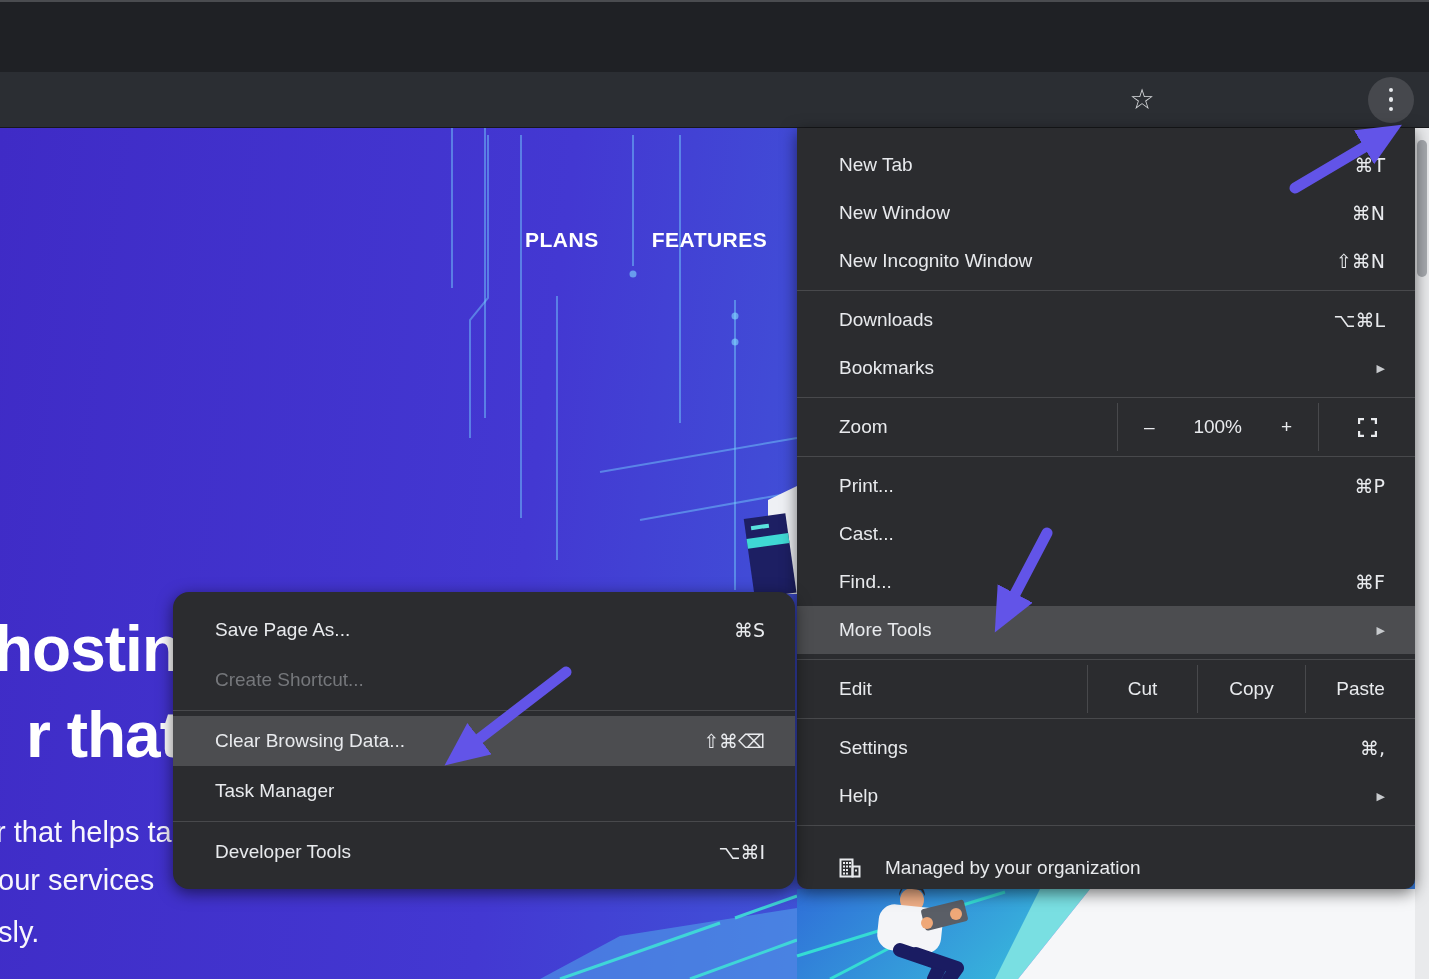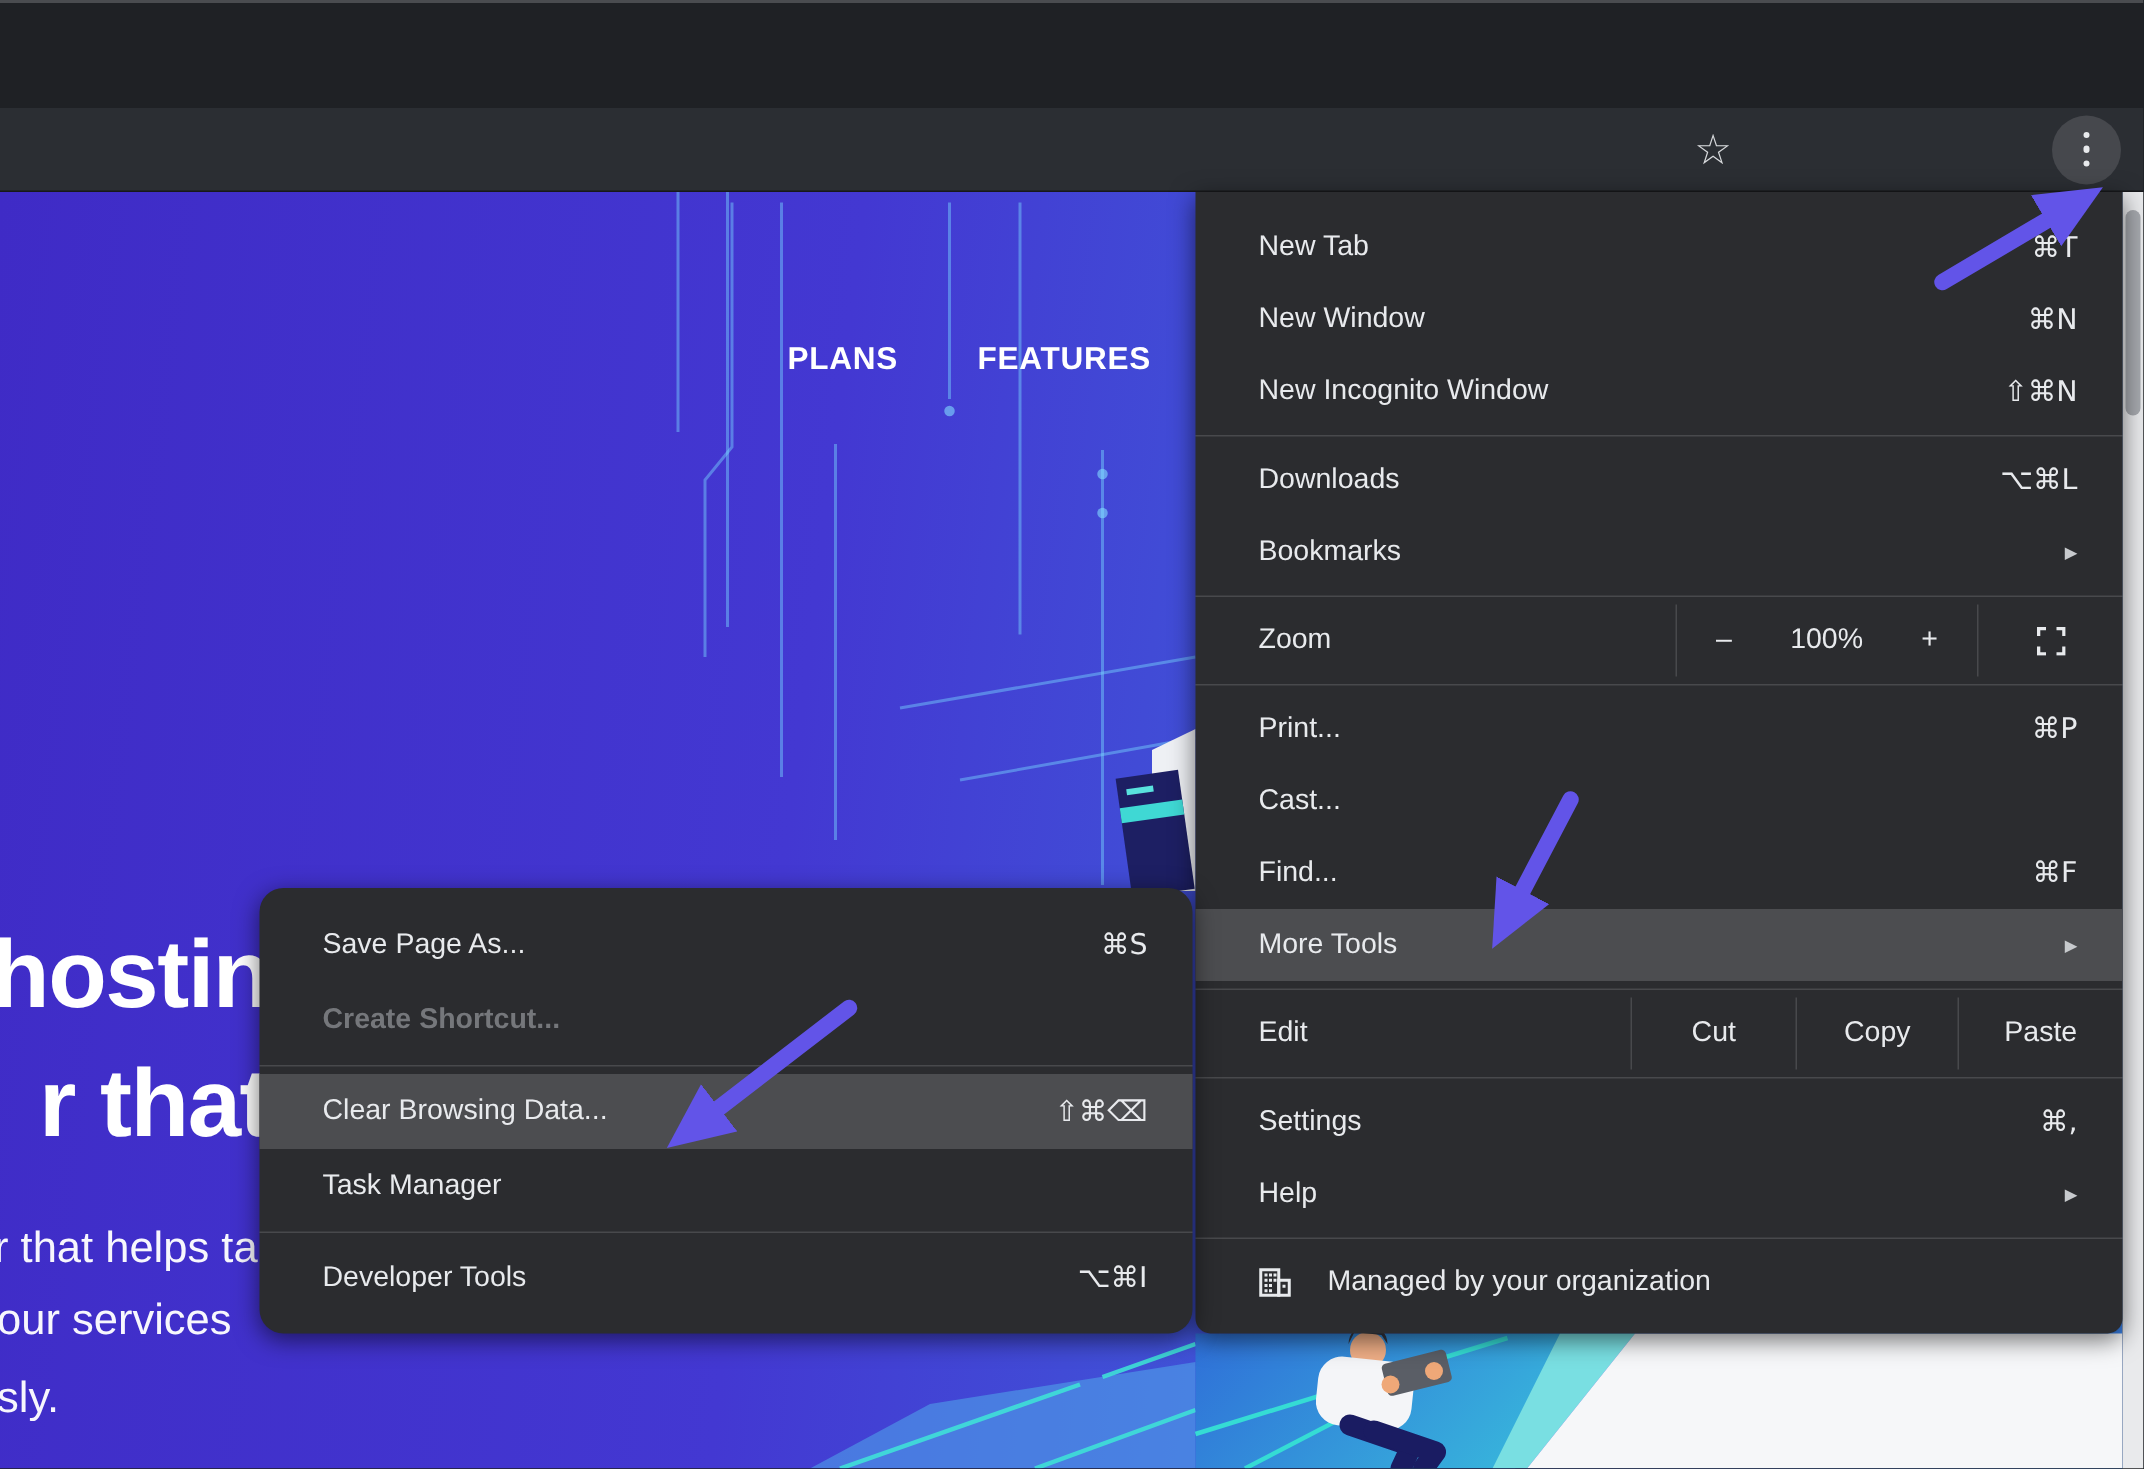--- a/index.html
+++ b/index.html
@@ -42,35 +42,35 @@
   
   .menu { position:absolute; background:#2b2c2f; color:#e8eaed; font-size:19px;
           box-shadow:0 4px 16px rgba(0,0,0,.55); }
   .main-menu { left:797px; top:128px; width:618px; padding:13px 0 10px; border-radius:0 0 10px 10px; }
   .sub-menu  { left:173px; top:592px; width:622px; padding:13px 0 12px; border-radius:16px; }
   .mrow { height:48px; display:flex; align-items:center; padding:0 30px 0 42px; cursor:pointer; }
   .sub-menu .mrow { height:50px; }
   .mrow.hl { background:#4c4d50; }
   .mrow .lbl { flex:1; }
   .mrow .sc { font-family:"DejaVu Sans",sans-serif; font-size:19px; color:#e8eaed; }
-  .mrow.disabled .lbl { color:#75777b;font-weight:bold; }
+  .mrow.disabled .lbl { color:#75777b; }
   .chev { font-size:11px; color:#c7cacd; font-family:"DejaVu Sans",sans-serif; }
   .msep { height:1px; background:rgba(255,255,255,.14); margin:5px 0; }
 
   
   .crow { height:48px; display:flex; align-items:stretch; cursor:default;justify-content:center; }
   .crow .lbl { flex:1; display:flex; align-items:center; padding-left:42px; }
   .vcell { border-left:1px solid rgba(255,255,255,.14); display:flex; align-items:center; justify-content:center; }
   .zoom-ctrl { width:201px; justify-content:space-between; padding:0 26px; }
   .zoom-ctrl span { cursor:pointer; }
   .fs-cell { width:97px; cursor:pointer; }
   .edit-cell { width:110px; cursor:pointer; }
   .edit-cell.c2 { width:108px; }
 
-  .managed-row { height:48px; display:flex; align-items:center; gap:24px; padding-left:42px; cursor:pointer; }
+  .managed-row { height:48px; display:flex; align-items:flex-end; gap:24px; padding-left:42px; cursor:pointer; }
 
   
   .arrows { position:absolute; left:0; top:0; z-index:60; pointer-events:none; }
 </style>
 </head>
 <body>
 
 <div class="screen">
 
   <div class="tabbar"></div>

